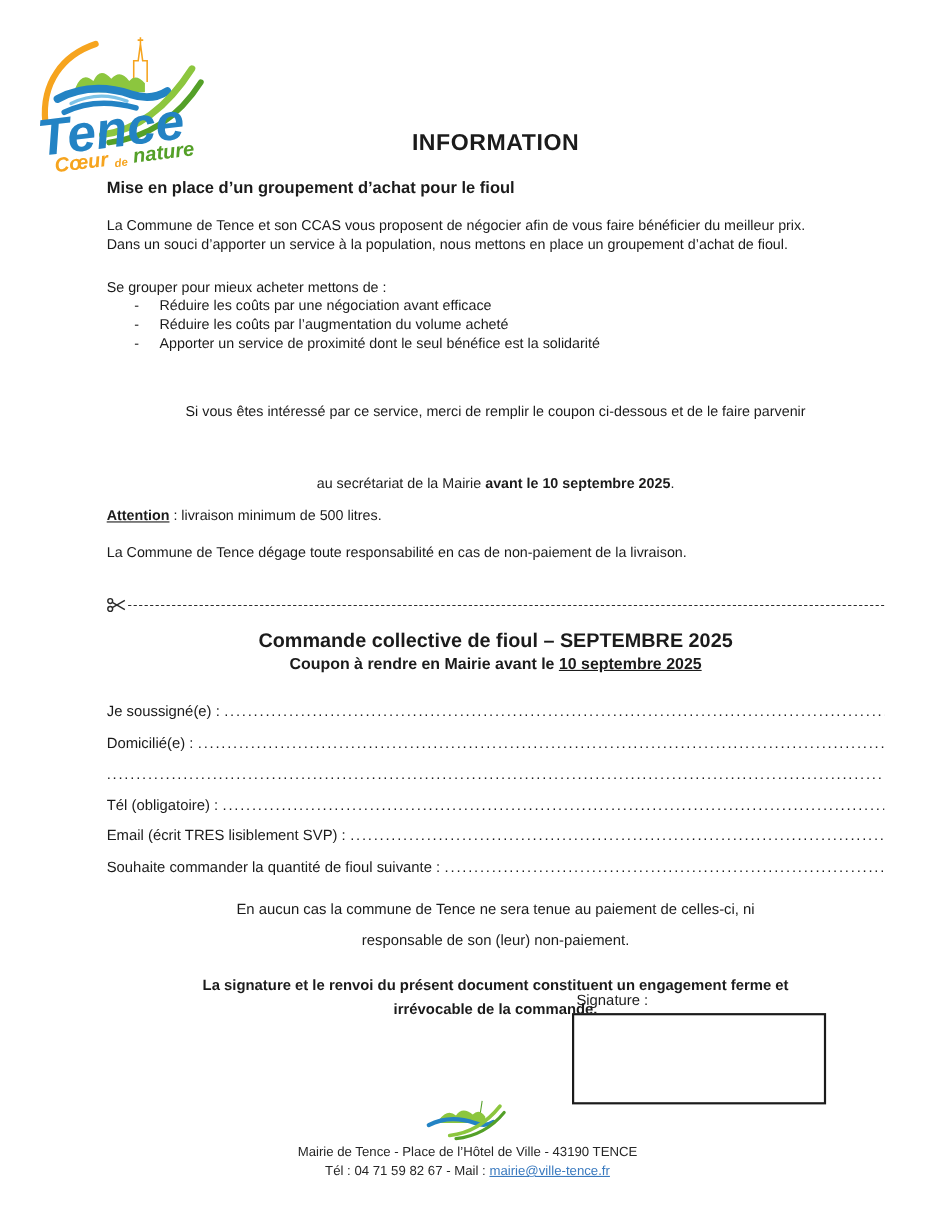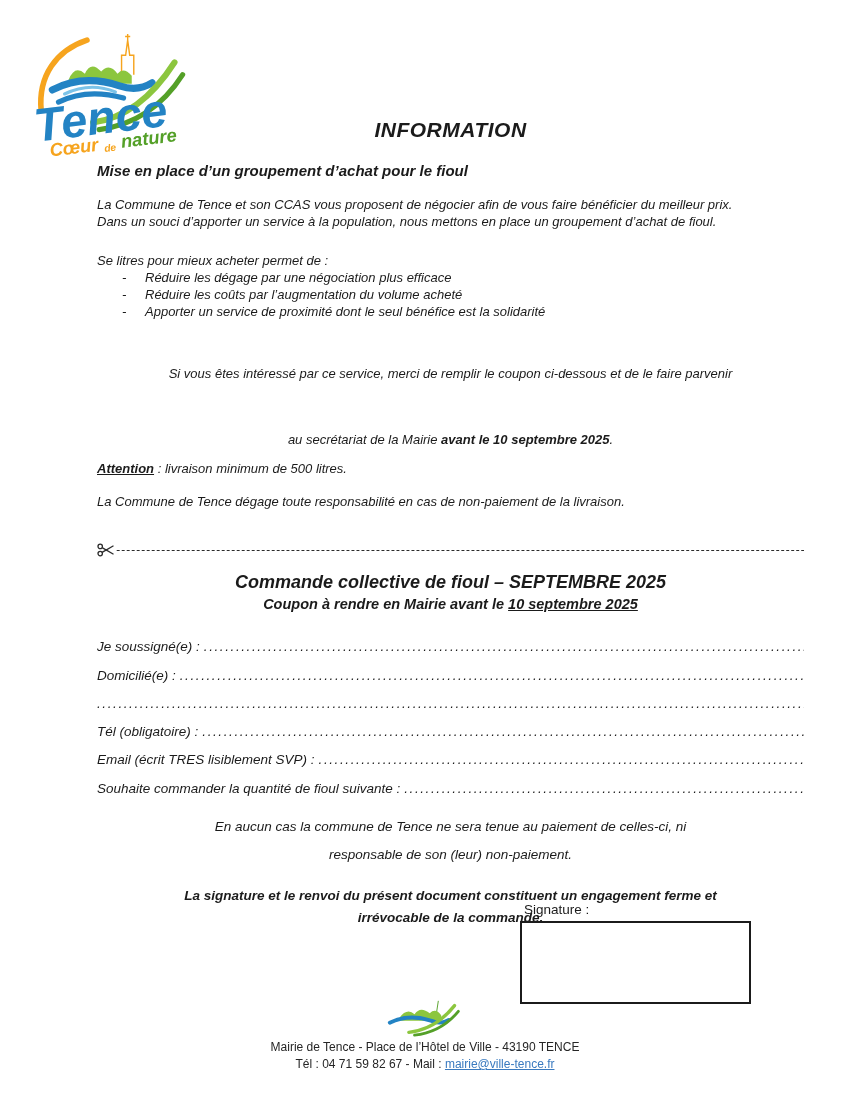--- a/index.html
+++ b/index.html
@@ -4,21 +4,21 @@
 <style>
   html,body { margin:0; padding:0; background:#ffffff; }
   .page {
     position:relative;
     width:850px; height:1100px;
     background:#ffffff;
     font-family:"Liberation Sans","DejaVu Sans",sans-serif;
     color:#1b1b1b;
     overflow:hidden;
   }
-  .content { padding:117px 46px 0 97px;font-style:italic; }
+  .content { padding:117px 46px 0 97px; }
 
   .logo { position:absolute; left:34px; top:28px; width:168px; height:132px; }
 
   .title { margin:0; font-size:21px; line-height:26px; font-weight:bold; text-align:center; letter-spacing:0.5px; }
   .subtitle { margin:18px 0 0; font-size:15px; line-height:19px; font-weight:bold; text-align:left; }
 
   .intro { margin-top:16px; font-size:13px; line-height:17.3px; text-align:justify; }
   .intro p { margin:0; }
 
   .group-heading { margin-top:21px; font-size:13px; line-height:17px; }
@@ -86,25 +86,25 @@
   <div class="content">
 
     <h1 class="title">INFORMATION</h1>
     <h2 class="subtitle">Mise en place d’un groupement d’achat pour le fioul</h2>
 
     <div class="intro">
       <p>La Commune de Tence et son CCAS vous proposent de négocier afin de vous faire bénéficier du meilleur prix.</p>
       <p>Dans un souci d’apporter un service à la population, nous mettons en place un groupement d’achat de fioul.</p>
     </div>
 
-    <div class="group-heading">Se litres pour mieux acheter permet de :</div>
+    <div class="group-heading">Se grouper pour mieux acheter mettons de :</div>
     <ul class="bullets">
       <li>
         <span class="dash">-</span>
-        <span>Réduire les dégage par une négociation plus efficace</span>
+        <span>Réduire les coûts par une négociation avant efficace</span>
       </li>
       <li>
         <span class="dash">-</span>
         <span>Réduire les coûts par l’augmentation du volume acheté</span>
       </li>
       <li>
         <span class="dash">-</span>
         <span>Apporter un service de proximité dont le seul bénéfice est la solidarité</span>
       </li>
     </ul>

